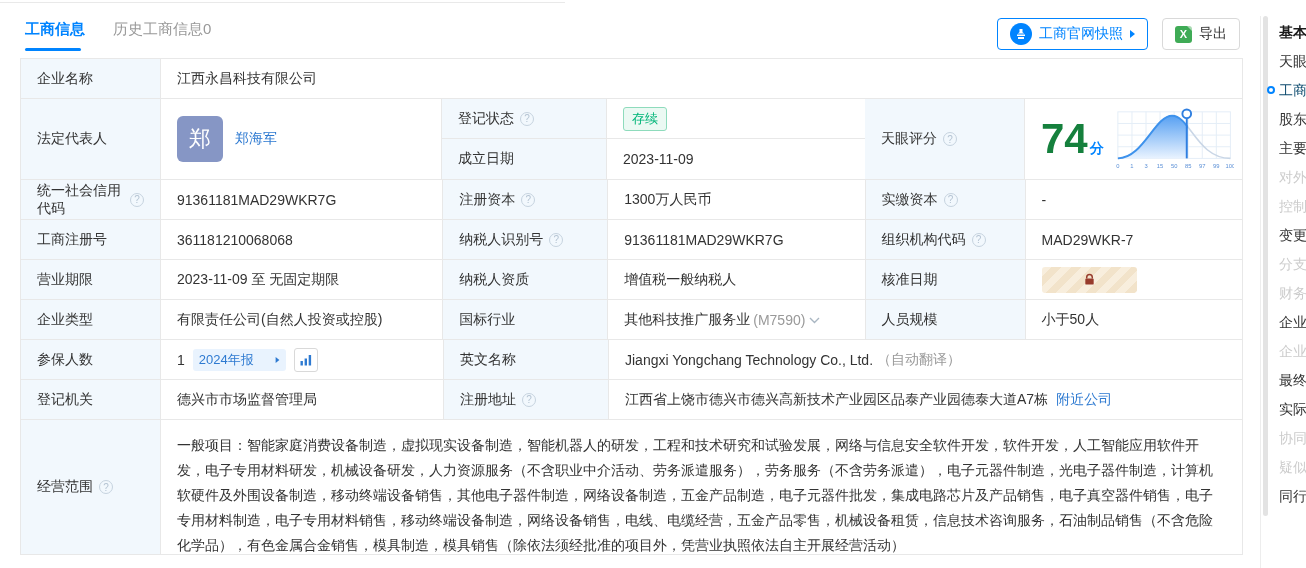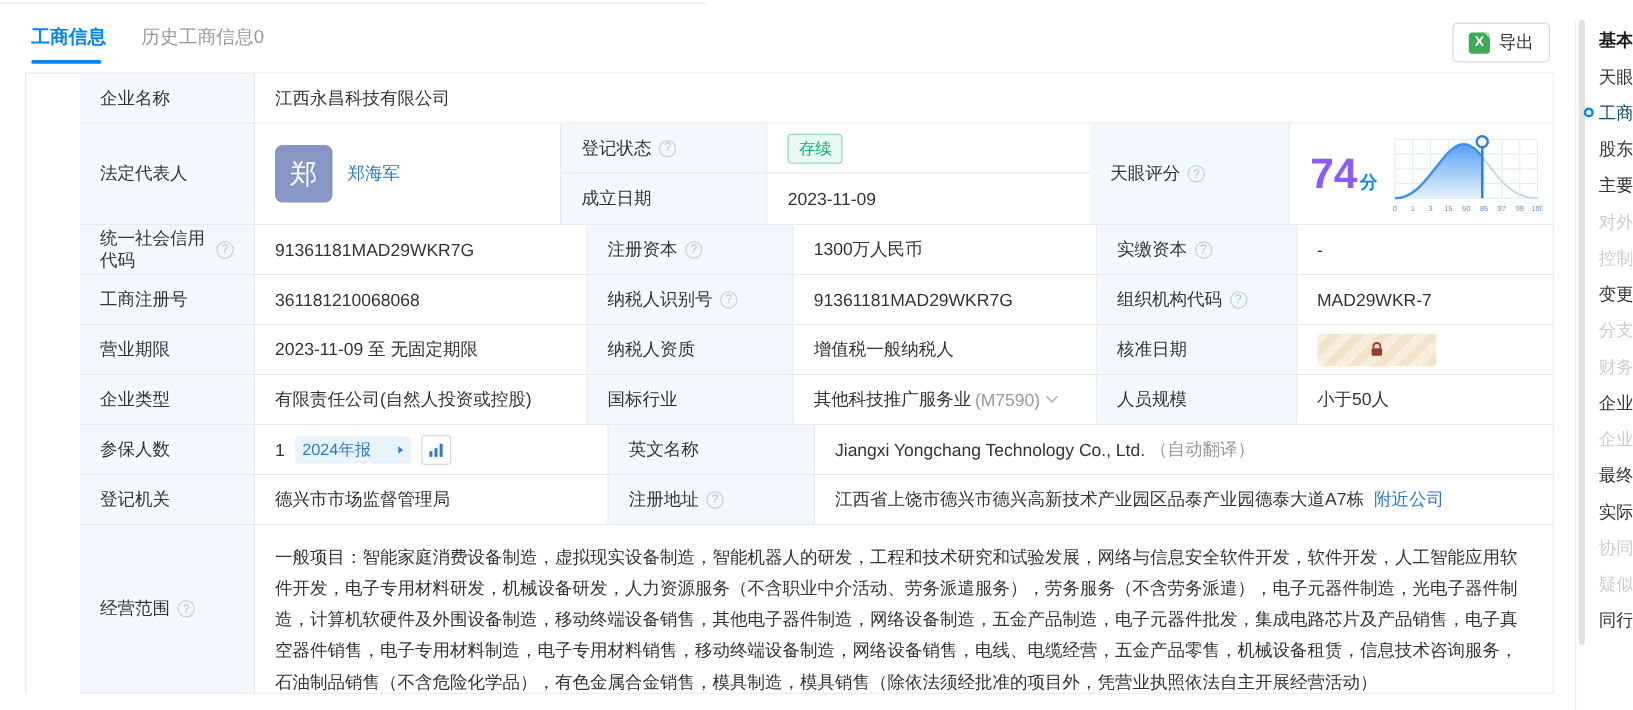--- a/index.html
+++ b/index.html
@@ -16,42 +16,42 @@
   .actions { position:absolute; right:66px; top:18px; display:flex; gap:14px; }
   .btn { height:32px; display:flex; align-items:center; gap:7px; padding:0 12px; border-radius:4px; background:#fff; cursor:pointer; }
   .btn-snapshot { border:1px solid #0084ff; color:#0084ff; }
   .seal-circ { width:22px; height:22px; border-radius:50%; background:#0084ff; display:flex; align-items:center; justify-content:center; }
   .arrow-r { width:0; height:0; border-left:5px solid #0084ff; border-top:4px solid transparent; border-bottom:4px solid transparent; }
   .btn-export { border:1px solid #d9d9d9; color:#333; }
   .xls { width:17px; height:17px; background:#3fab56; border-radius:3px; color:#fff; font-size:11px; font-weight:bold; display:flex; align-items:center; justify-content:center; position:relative; }
   .xls::after { content:""; position:absolute; top:0; right:0; border-top:5px solid #fff; border-left:5px solid transparent; opacity:.55; }
 
   
-  .tbl { position:absolute; left:20px; top:58px; width:1223px; border:1px solid #e8e8e8; border-bottom:none;padding-left:43px; }
+  .tbl { position:absolute; left:20px; top:58px; width:1223px; border:1px solid #e8e8e8; border-bottom:none; }
   .row { display:flex; border-bottom:1px solid #e8e8e8; }
   .cell { display:flex; align-items:center; padding:0 16px; min-height:38px; border-right:1px solid #e8e8e8; }
   .cell:last-child { border-right:none; }
   .lbl { background:#f2f8fd; color:#333; gap:6px; flex-shrink:0; }
   .val { background:#fff; }
   .w1l{width:140px;} .w1v{width:283px;} .w2l{width:165px;} .w2v{width:258px;} .w3l{width:160px;} .w3v{width:217px;}
   .h39{height:39px;} .h80{height:80px;} .h40{height:40px;}
   .grow { flex:1; }
   .help { width:14px; height:14px; border-radius:50%; border:1px solid #c6d3df; color:#b4c3d2; font-size:10px;
           display:inline-flex; align-items:center; justify-content:center; flex-shrink:0; cursor:pointer; }
   .link { color:#2e7ad1; cursor:pointer; }
   .gray { color:#999; }
   .badge-green { color:#00b578; background:#ebf9f3; border:1px solid #8edbbc; border-radius:3px; padding:2px 8px; font-size:13px; }
   .badge-blue { color:#2e7ad1; background:#e9f3fe; border-radius:3px; padding:2px 6px; font-size:13px; display:inline-flex; align-items:center; gap:21px; cursor:pointer; }
   .badge-blue .arrow-r { border-left-color:#2e7ad1; transform:scale(.75); }
   .trendbtn { width:24px; height:24px; border:1px solid #d9d9d9; border-radius:3px; display:inline-flex; align-items:center; justify-content:center; cursor:pointer; background:#fff; }
   .avatar { width:46px; height:46px; border-radius:6px; background:#8696c5; color:#fff; font-size:22px; display:flex; align-items:center; justify-content:center; flex-shrink:0; }
   .split { display:flex; flex-direction:column; }
   .split .srow { display:flex; }
   .split .srow:first-child .cell { border-bottom:1px solid #e8e8e8; }
-  .score-num { color:#8b5cf6; font-weight:bold; font-size:34px; line-height:1; }
+  .score-num { color:#15803d; font-weight:bold; font-size:42px; line-height:1; }
   .score-unit { color:#0084ff; font-size:14px; font-weight:bold; margin-left:2px; }
   .lockbox { width:95px; height:26px; border-radius:3px; display:flex; align-items:center; justify-content:center;
      background:repeating-linear-gradient(135deg,#f8eedd 0 7px,#f2e3ca 7px 14px); }
   .chev { color:#a9b6c2; font-size:11px; margin-left:4px; }
   .scope-val { align-items:flex-start; padding-top:13px; padding-bottom:13px; line-height:25px; }
 
   
   .sidebar { position:absolute; left:1260px; top:0; width:46px; height:568px; border-left:1px solid #ededed; background:#fff; overflow:hidden;margin-top:16px; }
   .scrollthumb { position:absolute; left:2px; top:0; width:5px; height:500px; background:#e3e3e3; border-radius:3px; }
   .nav { position:absolute; left:0; top:2px; width:46px; }
@@ -67,20 +67,29 @@
 
 <div class="stage">
   <div class="topline"></div>
 
   <div class="tabs">
     <div class="tab active">工商信息</div>
     <div class="tab">历史工商信息0</div>
   </div>
 
   <div class="actions">
+    <div class="btn btn-snapshot">
+      <span class="seal-circ">
+        <svg width="12" height="12" viewBox="0 0 12 12">
+            <path d="M4.5 1h3v3.2l1.8 1.3H2.7l1.8-1.3zM2 6.5h8V8H2zM3 9h6v2H3z" fill="#fff"></path>
+          </svg>
+      </span>
+      <span>工商官网快照</span>
+      <span class="arrow-r"></span>
+    </div>
     <div class="btn btn-export">
       <span class="xls">X</span>
       <span>导出</span>
     </div>
   </div>
 
   <div class="tbl">
 
     <div class="row">
       <div class="cell lbl w1l h39">

